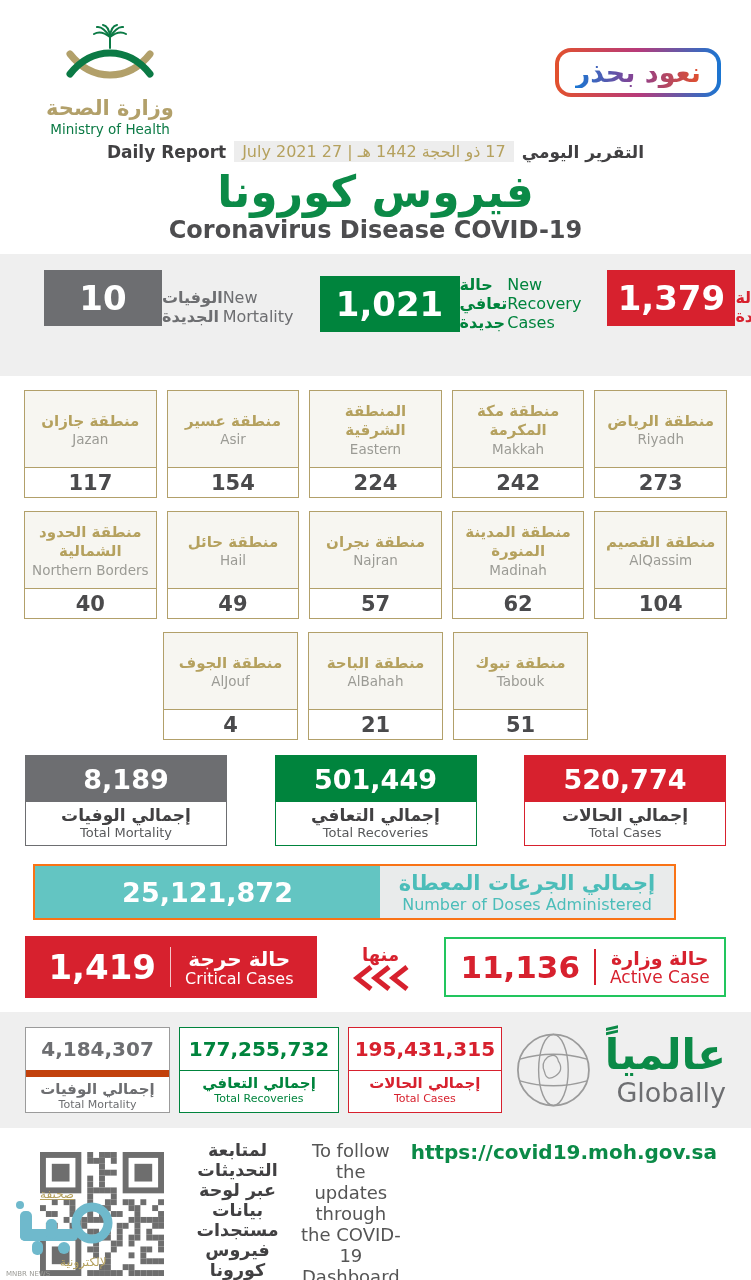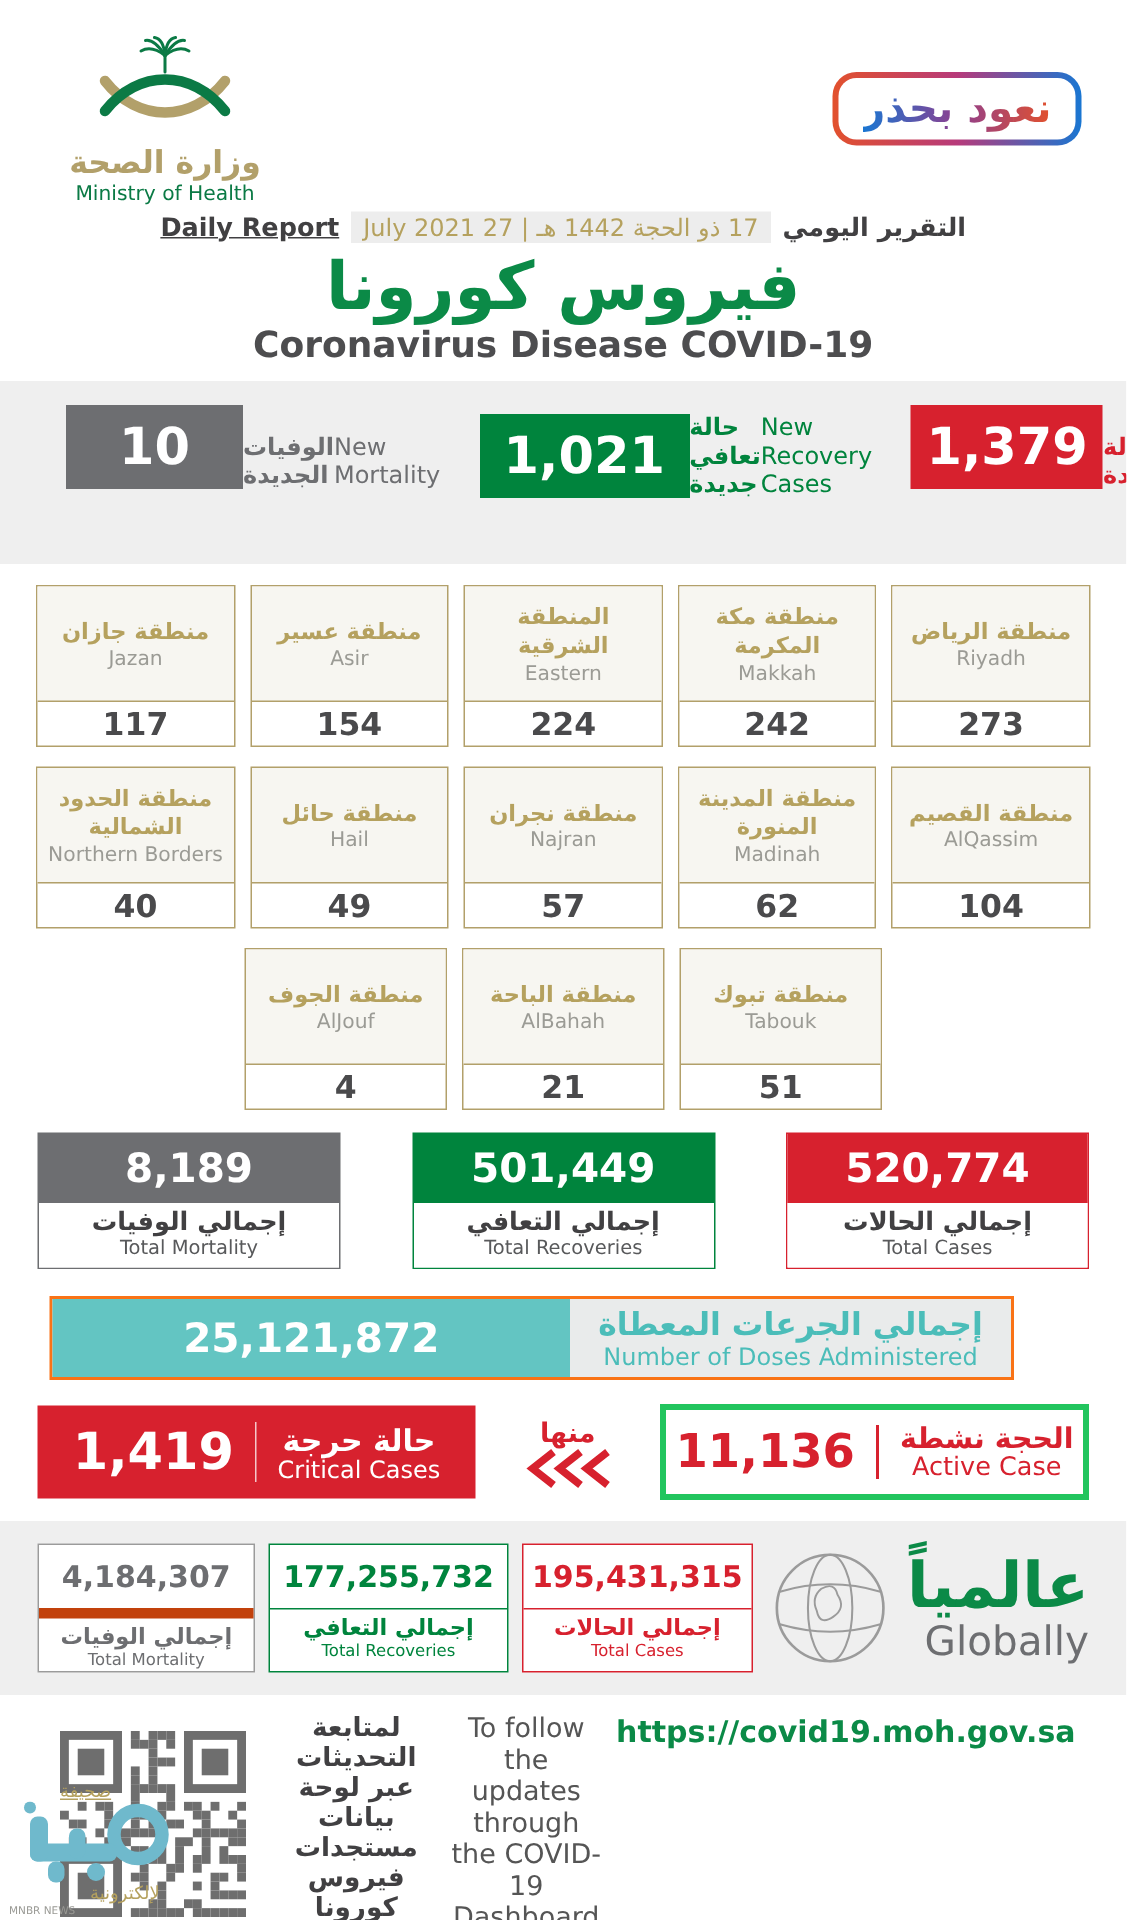--- a/index.html
+++ b/index.html
@@ -12,21 +12,21 @@
   .logo-ar{color:#b2a06a;font-size:21px;font-weight:bold;margin-top:2px;}
   .logo-en{color:#0b7a45;font-size:13.5px;margin-top:1px;}
   .badge-wrap{margin-top:24px;background:linear-gradient(90deg,#e2512d,#b73a7a,#1976d2);
               padding:4px;border-radius:16px;}
   .badge-inner{background:#fff;border-radius:12px;padding:5px 16px;}
   .badge-text{font-size:27px;font-weight:bold;direction:rtl;
               background:linear-gradient(90deg,#1976d2,#8e3f8f,#e2512d);
               -webkit-background-clip:text;background-clip:text;color:transparent;}
 
   .date-row{display:flex;justify-content:center;align-items:center;gap:8px;margin-top:4px;font-size:17px;}
-  .date-en{color:#414042;font-weight:600;text-decoration:underline;}
+  .date-en{color:#414042;font-weight:600;}
   .date-chip{background:#ededed;color:#b5a15e;padding:1px 8px;font-size:16px;}
   .date-ar{color:#414042;font-weight:bold;}
 
   .title-ar{text-align:center;color:#0b8a47;font-size:44px;font-weight:bold;margin-top:6px;line-height:1.1;}
   .title-en{text-align:center;color:#4d4d4f;font-size:24px;font-weight:600;margin-top:0px;}
 
   
   .band{background:#efefef;}
   .locally{margin-top:10px;display:flex;align-items:flex-start;gap:26px;padding:16px 30px 14px 44px;height:92px;}
   .stat{display:flex;flex-direction:row;align-items:flex-end;}
@@ -81,21 +81,21 @@
   .acrow{margin:16px 25px 0 25px;display:flex;align-items:center;justify-content:space-between;}
   .critical{width:292px;height:62px;background:#d7212e;color:#fff;display:flex;align-items:center;
             justify-content:center;gap:14px;}
   .critical .num{font-size:34px;font-weight:bold;}
   .vdiv-w{width:1px;height:40px;background:rgba(255,255,255,.75);}
   .critical .labels{text-align:center;line-height:1.1;}
   .critical .ar{font-size:20px;font-weight:bold;}
   .critical .en{font-size:16px;}
   .minha{display:flex;flex-direction:column;align-items:center;color:#d7212e;}
   .minha .word{font-size:18px;font-weight:bold;}
-  .active{width:278px;height:56px;background:#fff;border:4px solid #22c55e;display:flex;
+  .active{width:278px;height:56px;background:#fff;border:2px solid #22c55e;display:flex;
           align-items:center;justify-content:center;gap:14px;color:#d7212e;}
   .active .num{font-size:31px;font-weight:bold;}
   .vdiv-r{width:2px;height:36px;background:#d7212e;}
   .active .labels{text-align:center;line-height:1.1;}
   .active .ar{font-size:19px;font-weight:bold;}
   .active .en{font-size:17px;}
 
   
   .globally{margin-top:14px;display:flex;align-items:center;gap:9px;padding:13px 25px;height:90px;}
   .gbox{background:#fff;text-align:center;height:86px;box-sizing:border-box;}
@@ -338,21 +338,21 @@
       <svg width="64" height="26" viewBox="0 0 64 26">
         <polyline points="22,2 8,13 22,24" fill="none" stroke="#d7212e" stroke-width="5"></polyline>
         <polyline points="40,2 26,13 40,24" fill="none" stroke="#d7212e" stroke-width="5"></polyline>
         <polyline points="58,2 44,13 58,24" fill="none" stroke="#d7212e" stroke-width="5"></polyline>
       </svg>
     </div>
     <div class="active">
       <div class="num">11,136</div>
       <div class="vdiv-r"></div>
       <div class="labels">
-        <div class="ar">الحجة نشطة</div>
+        <div class="ar">حالة وزارة</div>
         <div class="en">Active Case</div>
       </div>
     </div>
   </section>
 
   <section class="band globally">
     <div class="gbox g-gray">
       <div class="gnum">4,184,307</div>
       <div class="glabels">
         <div class="ar">إجمالي الوفيات</div>

